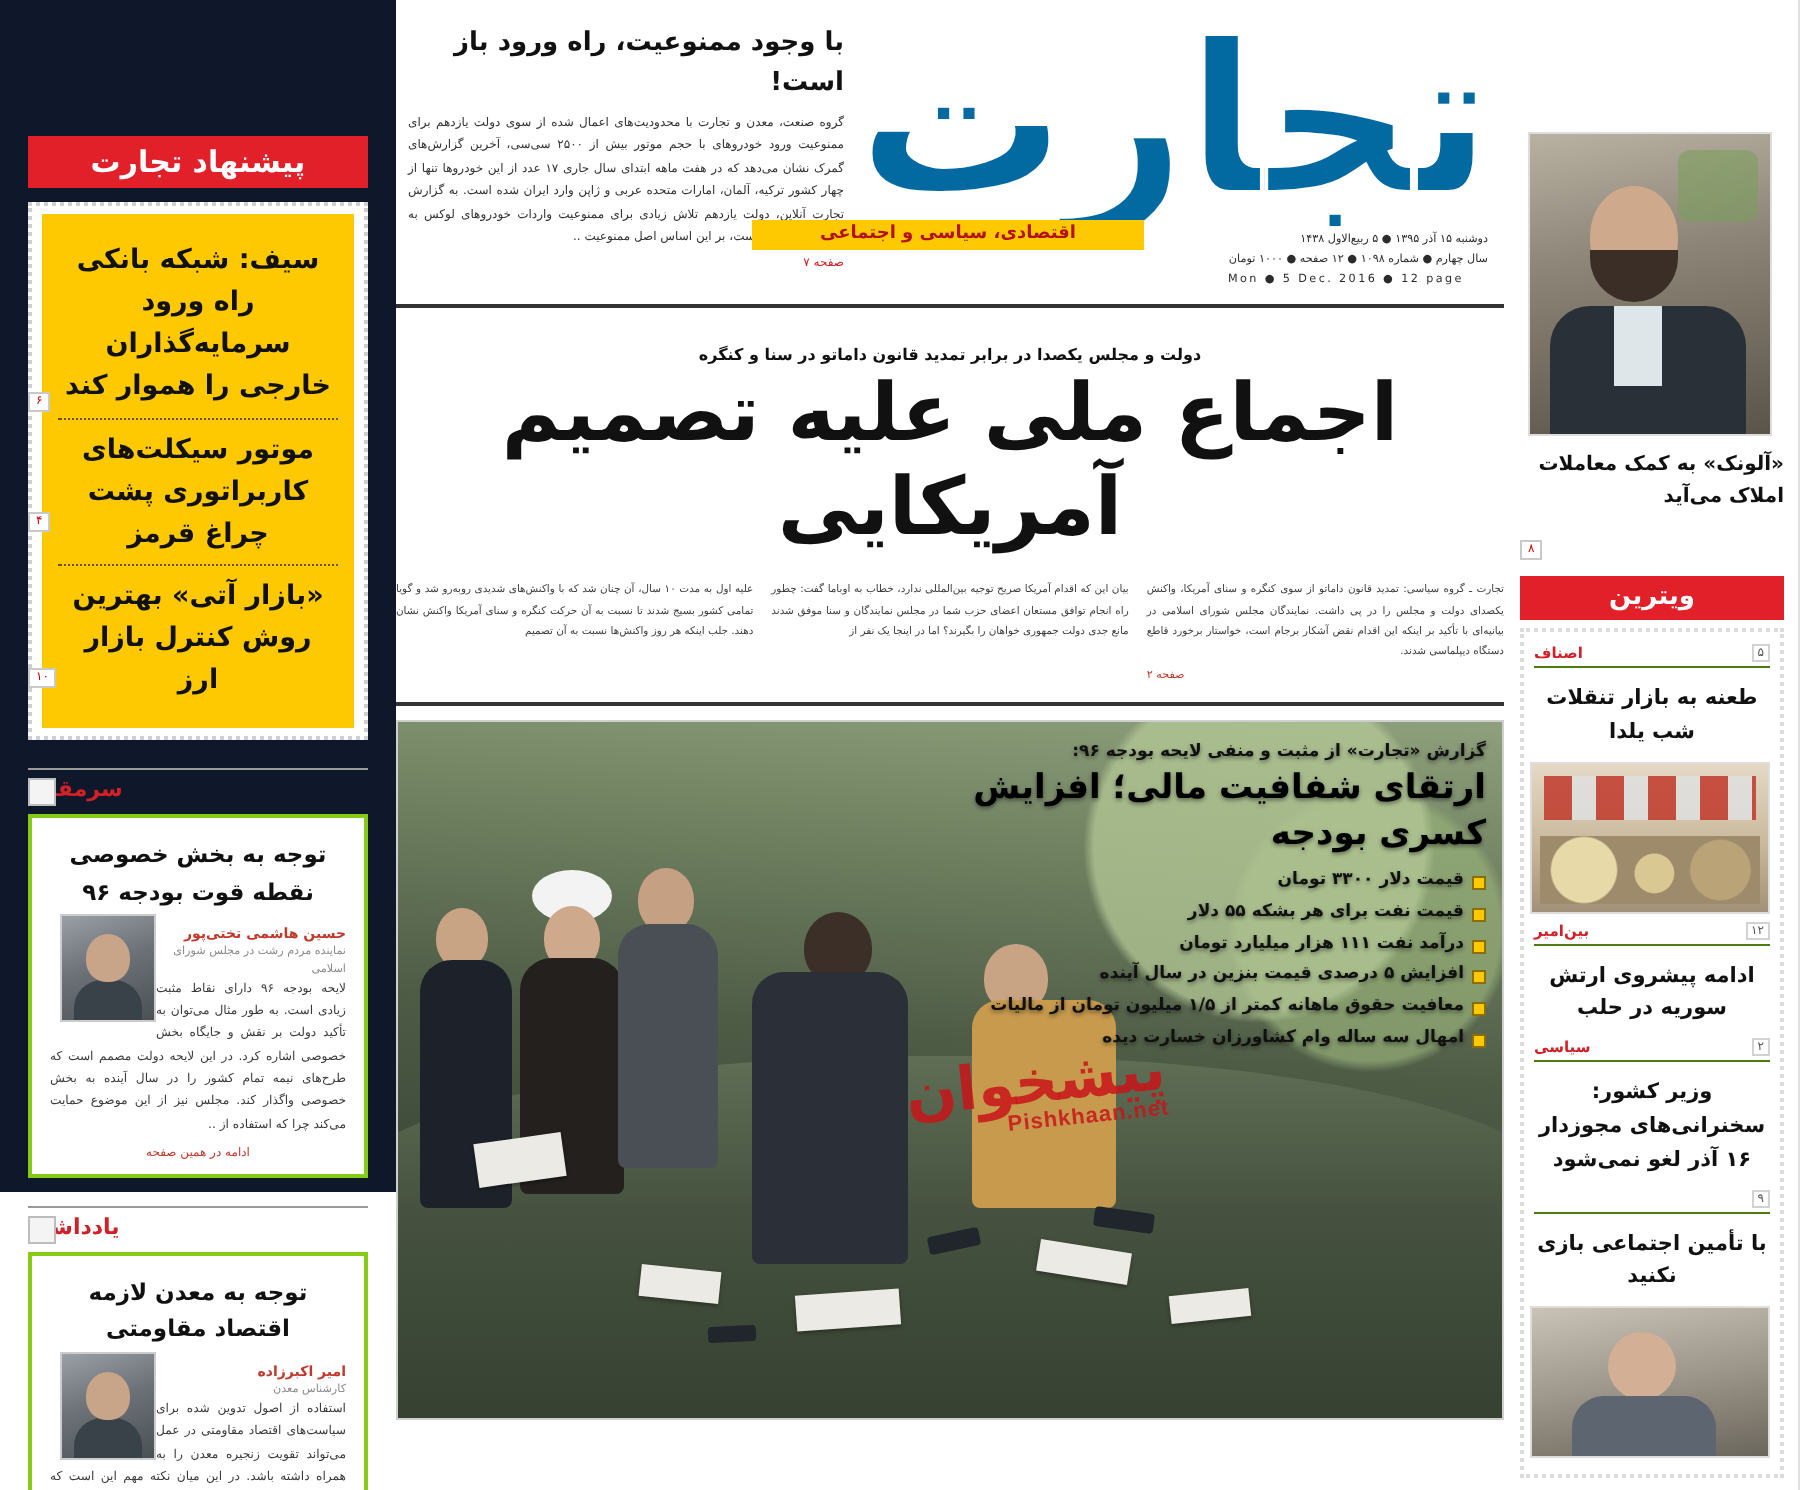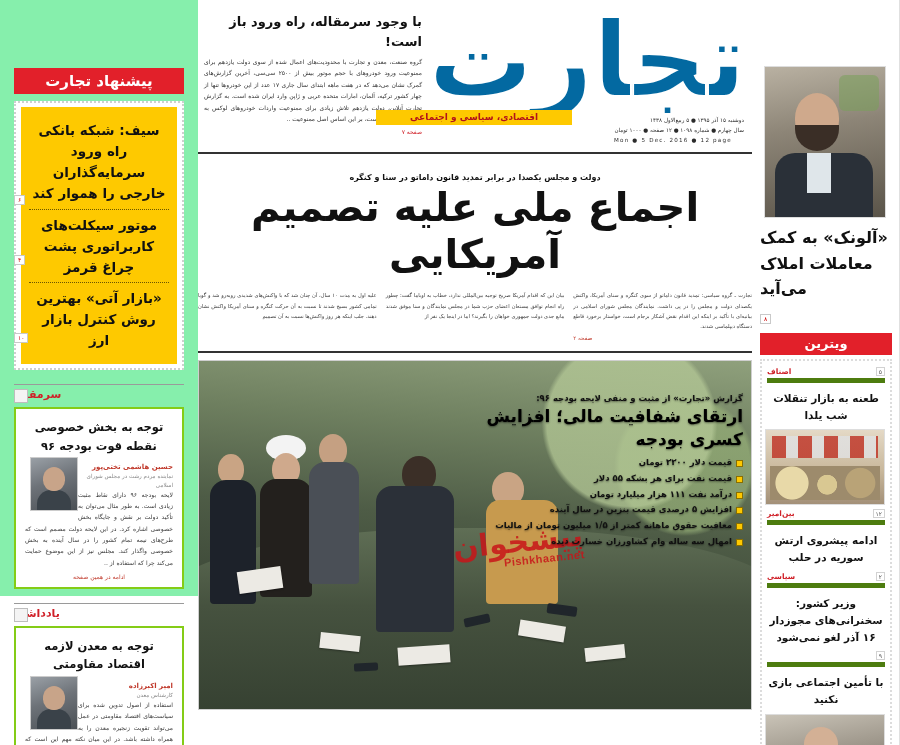--- a/index.html
+++ b/index.html
@@ -9,21 +9,21 @@
   .page{position:relative;width:900px;height:745px;background:#fff;box-sizing:border-box;}
 
   
   .red-bar{background:#e2202a;color:#fff;text-align:center;font-weight:bold;
            letter-spacing:.5px;}
   .pg-badge{display:inline-block;border:1px solid #c9c9c9;background:#fff;
             color:#c00;font-size:6px;padding:1px 3px;line-height:1;}
 
   
   .left-col{position:absolute;left:0;top:0;width:198px;height:596px;
-            border-left:0;box-sizing:border-box;background:#86efac;}
+            border-left:0;box-sizing:border-box;background:#0f172a;}
   .left-inner{position:absolute;left:14px;top:0;width:170px;}
   .lc-title{height:26px;line-height:26px;font-size:15px;margin-top:68px;}
   .yellow-wrap{margin-top:7px;border:2px dotted #cfcfcf;padding:4px 5px 4px 5px;
                position:relative;background:#fff;}
   .yellow-box{background:#fec900;padding:8px 8px 8px 8px;}
   .ybl{font-size:13.5px;font-weight:bold;line-height:1.55;text-align:center;
        color:#111;padding:5px 2px;}
   .ybl + .ybl{border-top:1px dotted #6b5600;}
   .badge-col{position:absolute;left:-2px;}
   .sect-head{margin-top:14px;font-size:11px;color:#d02028;text-align:left;
@@ -89,21 +89,21 @@
   .mic{position:absolute;background:#20262b;border-radius:2px;}
   .person{position:absolute;bottom:24%;}
   .suit{position:absolute;border-radius:16px 16px 4px 4px;}
   .head{position:absolute;border-radius:50% 50% 46% 46%;}
   .turban{position:absolute;border-radius:50%;background:#f3f3f3;}
   .watermark{position:absolute;left:46%;top:47%;color:rgba(200,20,25,.85);
              font-size:30px;font-weight:bold;transform:rotate(-6deg);}
   .watermark small{display:block;font-size:11px;letter-spacing:.5px;margin-top:-4px;
                    font-family:"Liberation Sans",sans-serif;}
   .ovl{position:absolute;right:8px;top:10px;width:268px;
-       text-shadow:0 1px 2px rgba(0,0,0,.45);margin-top:22px;}
+       text-shadow:0 1px 2px rgba(0,0,0,.45);}
   .ovl-k{font-size:8.5px;font-weight:bold;color:#111;}
   .ovl-h{font-size:17px;font-weight:bold;color:#000;line-height:1.35;margin-top:2px;}
   .ovl-li{font-size:8.5px;font-weight:bold;color:#111;line-height:1.05;margin-top:7px;
           position:relative;padding-right:11px;}
   .ovl-li .bt{position:absolute;right:0;top:2px;width:5px;height:5px;background:#fec900;
               border:1px solid #8a6f00;}
 
   
   .right-col{position:absolute;left:752px;top:0;width:148px;height:745px;
              border-right:1px solid #e0e0e0;box-sizing:border-box;}
@@ -113,25 +113,25 @@
             background:linear-gradient(170deg,#b9b1a2 0%,#8d8577 40%,#5a5449 100%);}
   .rc-photo .bgsh{position:absolute;right:6px;top:8px;width:40px;height:36px;
                   background:rgba(120,160,90,.55);border-radius:6px;}
   .rc-photo .fc{position:absolute;left:30px;top:26px;width:44px;height:50px;
                 border-radius:50% 50% 45% 45%;background:#cfa98c;}
   .rc-photo .bd{position:absolute;left:30px;top:58px;width:44px;height:26px;
                 border-radius:0 0 22px 22px;background:#3a2e26;}
   .rc-photo .sj{position:absolute;left:10px;top:86px;width:98px;height:64px;
                 background:#2a3038;border-radius:20px 20px 0 0;}
   .rc-photo .sh{position:absolute;left:42px;top:86px;width:24px;height:40px;background:#dfe6ea;}
-  .rc-cap{margin-top:7px;font-size:16px;font-weight:bold;text-align:left;line-height:1.6;}
+  .rc-cap{margin-top:7px;font-size:10px;font-weight:bold;text-align:right;line-height:1.6;}
   .rc-badge-row{margin-top:4px;text-align:left;}
   .rc-vitrin{margin-top:8px;height:22px;line-height:22px;font-size:13px;}
   .rc-dotted{margin-top:4px;border:2px dotted #dcdcdc;padding:4px 5px;}
-  .rc-sec{display:flex;align-items:center;gap:16px;border-bottom:5px solid #4d7c0f;
+  .rc-sec{display:flex;align-items:center;gap:16px;border-bottom:1px solid #4d7c0f;
           padding-bottom:2px;margin-top:2px;}
   .rc-sec .nm{font-size:7.5px;color:#d02028;font-weight:bold;}
   .rc-sec .pg{font-size:6px;color:#555;border:1px solid #d2d2d2;padding:0 2px;}
   .rc-item{font-size:10.5px;font-weight:bold;line-height:1.6;text-align:center;
            margin:7px 0 6px;}
   .rc-thumb{width:118px;height:74px;margin:0 auto 4px;border:1px solid #ddd;position:relative;
             overflow:hidden;background:#d8cdbd;}
   .rc-thumb.bazaar{background:linear-gradient(180deg,#e4d9c6 0%,#c9b89c 55%,#a39078 100%);}
   .rc-thumb.bazaar::before{content:"";position:absolute;left:6px;top:6px;right:6px;height:22px;
      background:repeating-linear-gradient(90deg,#c0392b 0 14px,#e0e0e0 14px 26px);opacity:.85;}
@@ -200,21 +200,21 @@
 
     </div>
   </div>
 
   <div class="center">
 
     <div class="masthead">
       <div class="logo-word">تجارت</div>
 
       <div class="topart">
-        <div class="topart-h">با وجود سرمقاله، راه ورود باز است!</div>
+        <div class="topart-h">با وجود ممنوعیت، راه ورود باز است!</div>
         <div class="topart-b">گروه صنعت، معدن و تجارت با محدودیت‌های اعمال شده از سوی دولت یازدهم برای ممنوعیت ورود خودروهای با حجم موتور بیش از ۲۵۰۰ سی‌سی، آخرین گزارش‌های گمرک نشان می‌دهد که در هفت ماهه ابتدای سال جاری ۱۷ عدد از این خودروها تنها از چهار کشور ترکیه، آلمان، امارات متحده عربی و ژاپن وارد ایران شده است. به گزارش تجارت آنلاین، دولت یازدهم تلاش زیادی برای ممنوعیت واردات خودروهای لوکس به کشور انجام داده است، بر این اساس اصل ممنوعیت ..</div>
         <div class="topart-pg">صفحه ۷</div>
       </div>
 
       <div class="dateline">
         <div>دوشنبه ۱۵ آذر ۱۳۹۵ ● ۵ ربیع‌الاول ۱۴۳۸</div>
         <div>سال چهارم ● شماره ۱۰۹۸ ● ۱۲ صفحه ● ۱۰۰۰ تومان</div>
         <div class="en">Mon ● 5 Dec. 2016 ● 12 page</div>
       </div>
 

